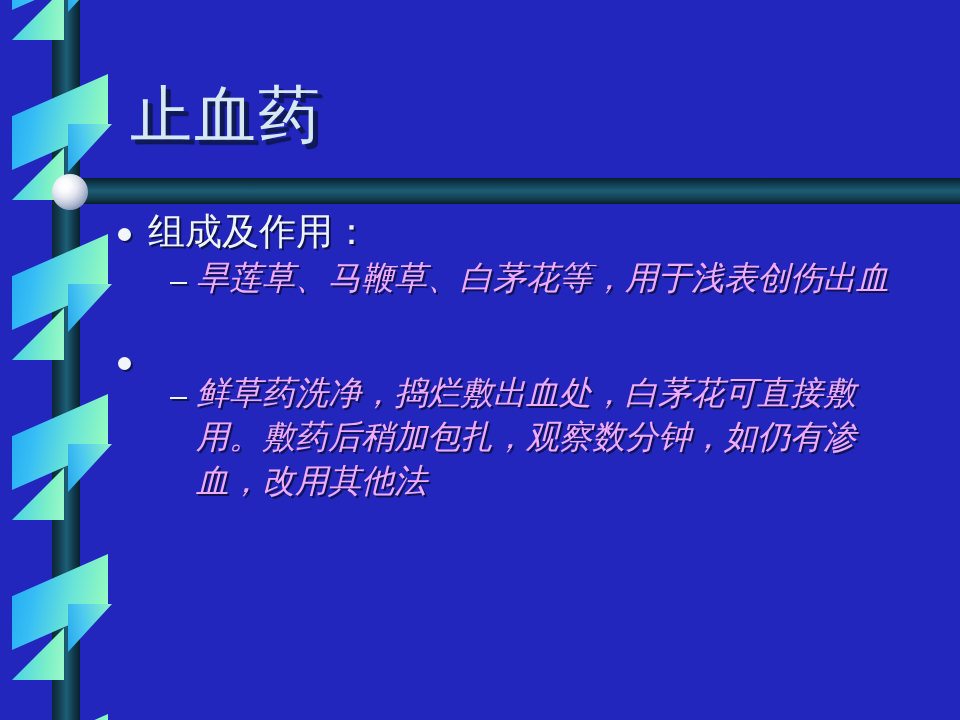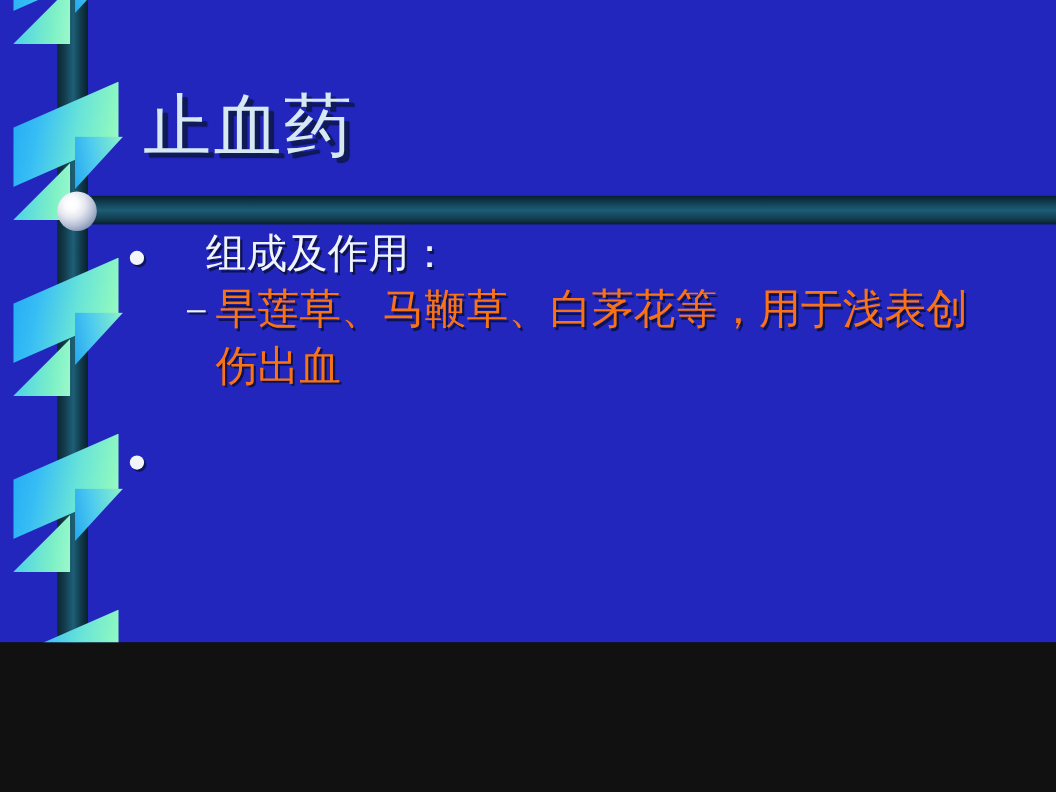--- a/index.html
+++ b/index.html
@@ -3,21 +3,21 @@
 <meta charset="utf-8">
 <style>
   html, body {
     margin: 0;
     padding: 0;
     background: #111;
   }
   .slide {
     position: relative;
     width: 960px;
-    height: 584px;
+    height: 720px;
     overflow: hidden;
     background: #2226bd;
     font-family: "Liberation Serif", "DejaVu Serif", serif;
   }
 
   
   .ribbon-zone {
     position: absolute;
     left: 0;
     top: 0;
@@ -143,21 +143,20 @@
     position: absolute;
     left: 108px;
     top: 208px;
     width: 838px;
     z-index: 5;
   }
   .lvl1 {
     display: flex;
     align-items: flex-start;
     margin-bottom: 2px;
-    gap: 39px;
   }
   .lvl1 .dot {
     flex: 0 0 auto;
     width: 13px;
     height: 13px;
     border-radius: 50%;
     background: #f2f6fb;
     margin: 20px 17px 0 10px;
     box-shadow: 2px 2px 0 rgba(10,16,60,0.75);
   }
@@ -174,25 +173,26 @@
   }
   .lvl2 .dash {
     flex: 0 0 auto;
     width: 17px;
     height: 2px;
     background: #eef4fa;
     margin: 25px 9px 0 0;
     box-shadow: 2px 2px 0 rgba(10,16,60,0.8);
   }
   .lvl2 .txt {
-    font-size: 38px;
+    font-size: 33px;
     line-height: 1.33;
-    color: #f97316;
+    color: #f0abfc;
     text-shadow: 2px 2px 0 rgba(10,16,60,0.85);
     max-width: 710px;
+    font-style: italic;
   }
   .spacer-a { height: 26px; }
 </style>
 </head>
 <body>
 
 <div class="slide">
 
   <div class="ribbon-zone">
     <div class="pole"></div>
@@ -243,15 +243,19 @@
     <div class="lvl2">
       <span class="dash"></span>
       <span class="txt">旱莲草、马鞭草、白茅花等，用于浅表创伤出血</span>
     </div>
 
     <div class="spacer-a"></div>
 
     <div class="lvl1">
       <span class="dot"></span>
     </div>
+    <div class="lvl2">
+      <span class="dash"></span>
+      <span class="txt">鲜草药洗净，捣烂敷出血处，白茅花可直接敷用。敷药后稍加包扎，观察数分钟，如仍有渗血，改用其他法</span>
+    </div>
 
   </div>
 </div>
 
 </body></html>

